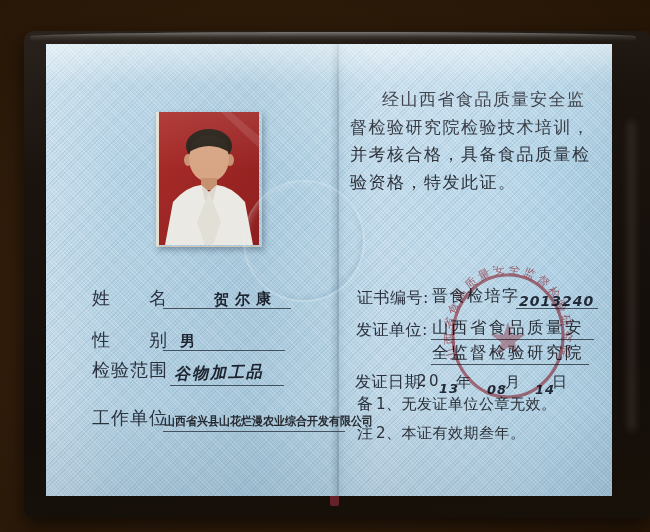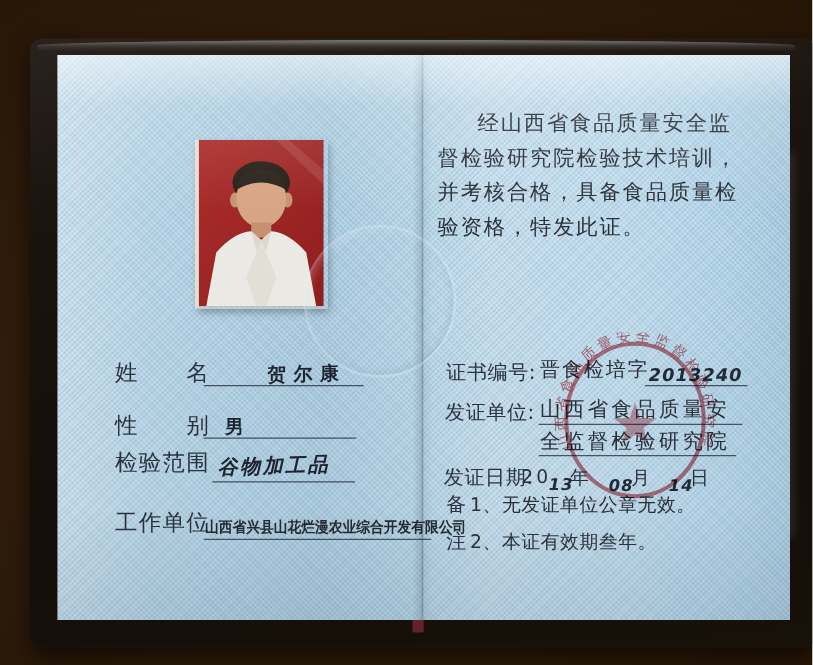--- a/index.html
+++ b/index.html
@@ -76,21 +76,21 @@
 </head>
 <body>
 
 <div class="scene">
 
   <div class="booklet">
     <div class="booklet-top-shine"></div>
     <div class="cover-streak"></div>
     <div class="spine-mark"></div>
 
-    <div class="pages" style="left:22px;top:13px;padding-left:20px;">
+    <div class="pages" style="left:22px;top:13px;">
       <div class="fold"></div>
 
       <div class="abs id-photo">
         <svg width="100" height="133" viewBox="0 0 100 133">
           <defs>
             <linearGradient id="pbg" x1="0" y1="0" x2="1" y2="1">
               <stop offset="0" stop-color="#ab2d2a"></stop>
                 <stop offset="1" stop-color="#8e1f1e"></stop>
             </linearGradient>
           </defs>

